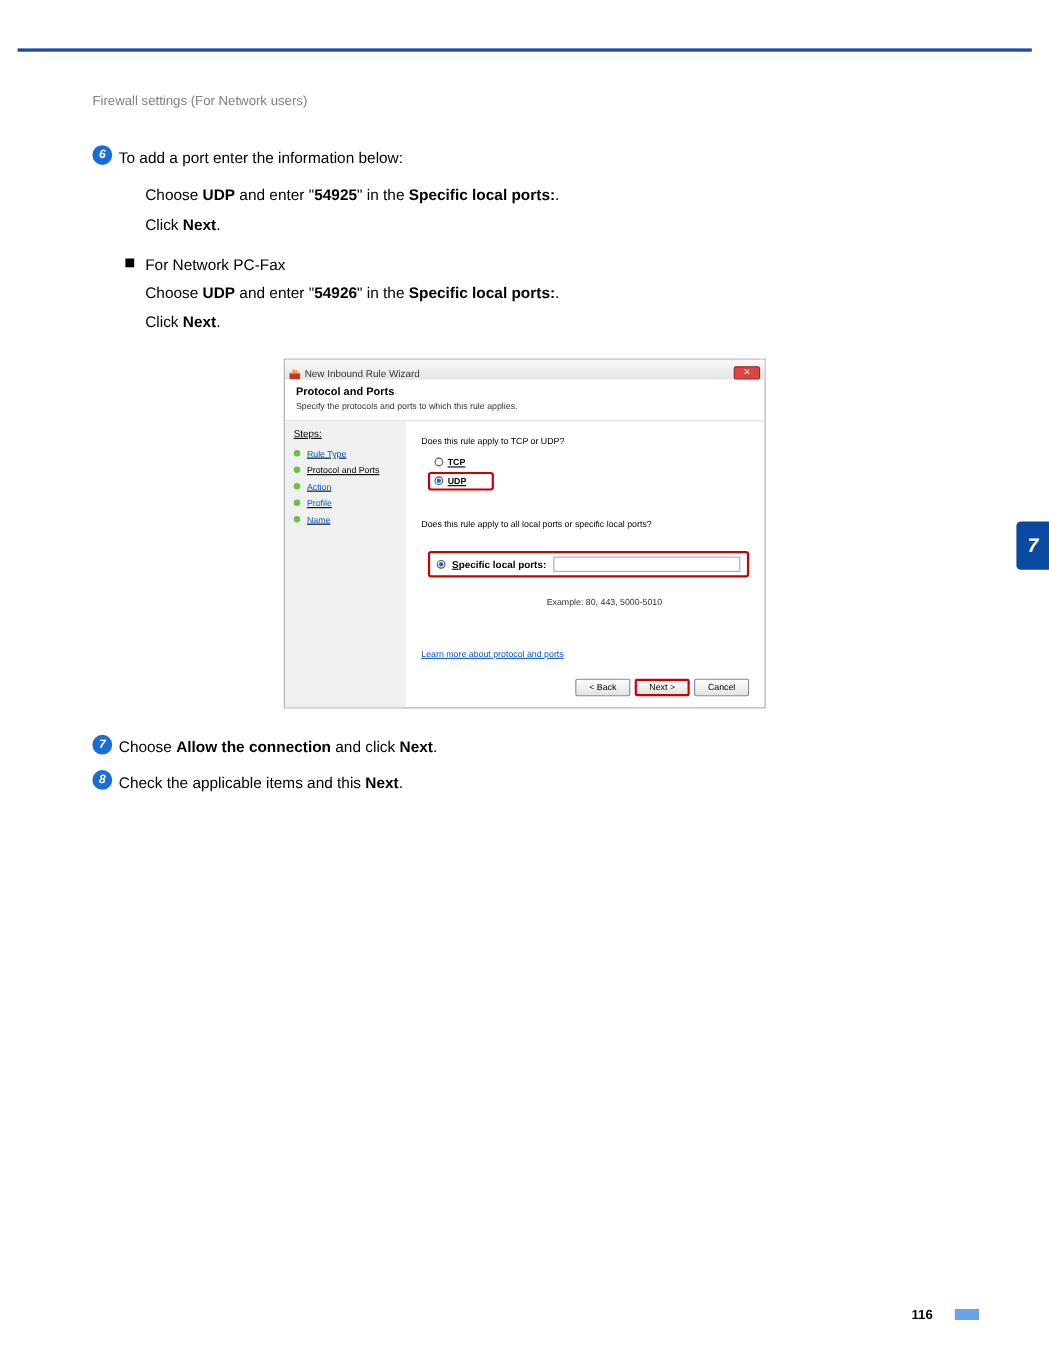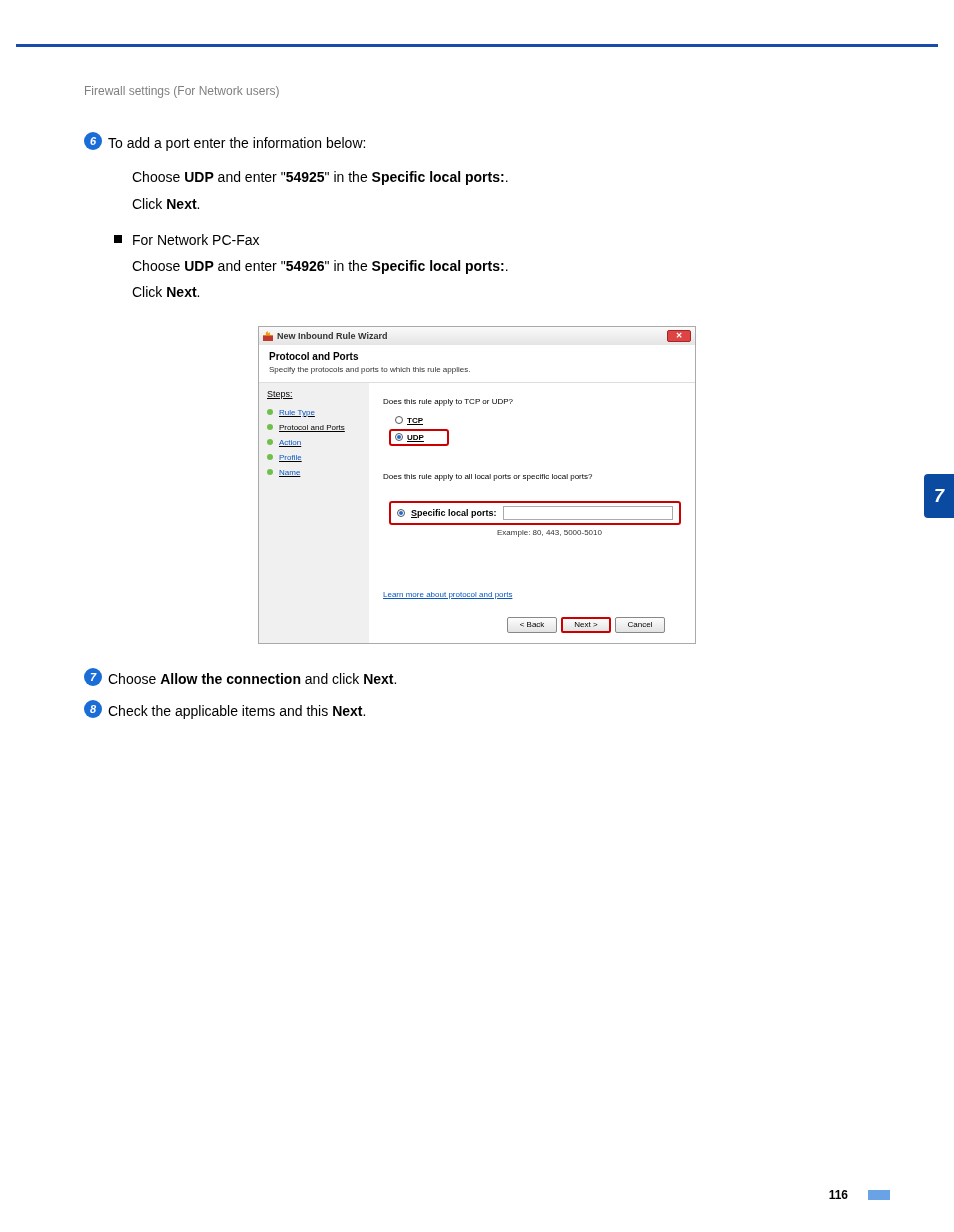--- a/index.html
+++ b/index.html
@@ -10,21 +10,21 @@
   .step-badge { display: inline-flex; width: 18px; height: 18px; border-radius: 50%; background: #1a6dd6; color: #fff; font-size: 11px; font-weight: bold; align-items: center; justify-content: center; vertical-align: middle; margin-right: 6px; font-style: italic; }
   .step-line { display: flex; align-items: flex-start; margin-bottom: 10px; }
   .step-text { flex: 1; font-size: 14px; line-height: 1.6; }
   .bullet-block { margin-left: 30px; margin-top: 8px; }
   .bullet-line { font-size: 14px; line-height: 1.8; padding-left: 18px; position: relative; }
   .bullet-square::before { content: ""; position: absolute; left: 0; top: 7px; width: 8px; height: 8px; background: #000; }
   .indent { margin-left: 18px; font-size: 14px; line-height: 1.9; }
   b { font-weight: bold; }
   .screenshot-wrap { margin: 20px auto 24px auto; width: 438px; }
   .wizard { border: 1px solid #aaa; background: #fff; font-size: 9px; }
-  .wz-title { background: linear-gradient(#fafafa, #e4e4e4); height: 18px; display: flex; align-items: center; padding: 0 4px; justify-content: space-between; font-weight: bold; }
+  .wz-title { background: linear-gradient(#fafafa, #e4e4e4); height: 18px; display: flex; align-items: flex-end; padding: 0 4px; justify-content: space-between; }
   .wz-title-left { display: flex; align-items: center; gap: 4px; color: #333; }
   .wz-fire-icon { width: 10px; height: 10px; display: inline-block; }
   .wz-fire-icon svg { width: 10px; height: 10px; }
   .wz-close { width: 24px; height: 12px; background: #d44; border: 1px solid #a22; border-radius: 2px; display: flex; align-items: center; justify-content: center; color: #fff; font-size: 8px; }
   .wz-body-header { padding: 6px 10px 8px 10px; border-bottom: 1px solid #ddd; }
   .wz-h1 { font-weight: bold; font-size: 10px; }
   .wz-h2 { font-size: 8px; color: #333; margin-top: 3px; }
   .wz-main { display: flex; min-height: 260px; }
   .wz-side { width: 110px; background: #f0f0f0; padding: 6px 8px; text-decoration: underline; }
   .wz-side-h { font-size: 9px; margin-bottom: 6px; }
@@ -37,23 +37,23 @@
   .wz-radio { font-size: 8px; display: flex; align-items: center; gap: 4px; padding: 2px 4px; border: 2px solid transparent; border-radius: 3px; width: 60px; }
   .wz-radio.sel { border: 2px solid #c00; }
   .wz-rad { width: 8px; height: 8px; border: 1px solid #555; border-radius: 50%; display: inline-flex; align-items: center; justify-content: center; }
   .wz-rad.on::after { content:""; width:4px; height:4px; border-radius:50%; background:#1a6dd6; }
   .wz-underline { text-decoration: underline; }
   .wz-ports-opts { margin-left: 6px; }
   .wz-cut { height: 12px; position: relative; margin: 2px 0; }
   .wz-cut::before { content:""; position:absolute; left:-2px; right:-2px; top:3px; height:2px; background:#fff; border-top:1px dashed transparent; }
   .wz-specific { border: 2px solid #c00; border-radius: 3px; padding: 3px 6px; display: flex; align-items: center; gap: 6px; }
   .wz-input { flex:1; height: 14px; border:1px solid #aaa; background:#fff; }
-  .wz-example { font-size: 8px; color: #333; margin-left: 108px; margin-top: 3px; }
+  .wz-example { font-size: 8px; color: #333; margin-left: 108px; margin-top: 18px; }
   .wz-link { position: absolute; bottom: 44px; left: 14px; font-size: 8px; color: #0a57c2; text-decoration: underline; }
-  .wz-buttons { position: absolute; bottom: 10px; right: 30px; display: flex; gap: 4px; }
+  .wz-buttons { position: absolute; bottom: 10px; right: 14px; display: flex; gap: 4px; }
   .wz-btn { min-width: 50px; height: 16px; border: 1px solid #888; background: linear-gradient(#fdfdfd, #e3e3e3); font-size: 8px; display: flex; align-items: center; justify-content: center; border-radius: 2px; padding: 0 6px; }
   .wz-btn.next { border: 2px solid #c00; }
   .side-tab { position: absolute; right: 0; top: 474px; width: 30px; height: 44px; background: #0a4aa0; color: #fff; font-size: 18px; font-style: italic; font-weight: bold; display: flex; align-items: center; justify-content: center; border-radius: 4px 0 0 4px; }
   .footer { position: absolute; bottom: 30px; right: 64px; display: flex; align-items: center; gap: 20px; font-size: 12px; font-weight: bold; }
   .footer-bar { width: 22px; height: 10px; background: #6aa2e6; }
 </style>
 </head>
 <body>
 
 <div class="top-line"></div>

